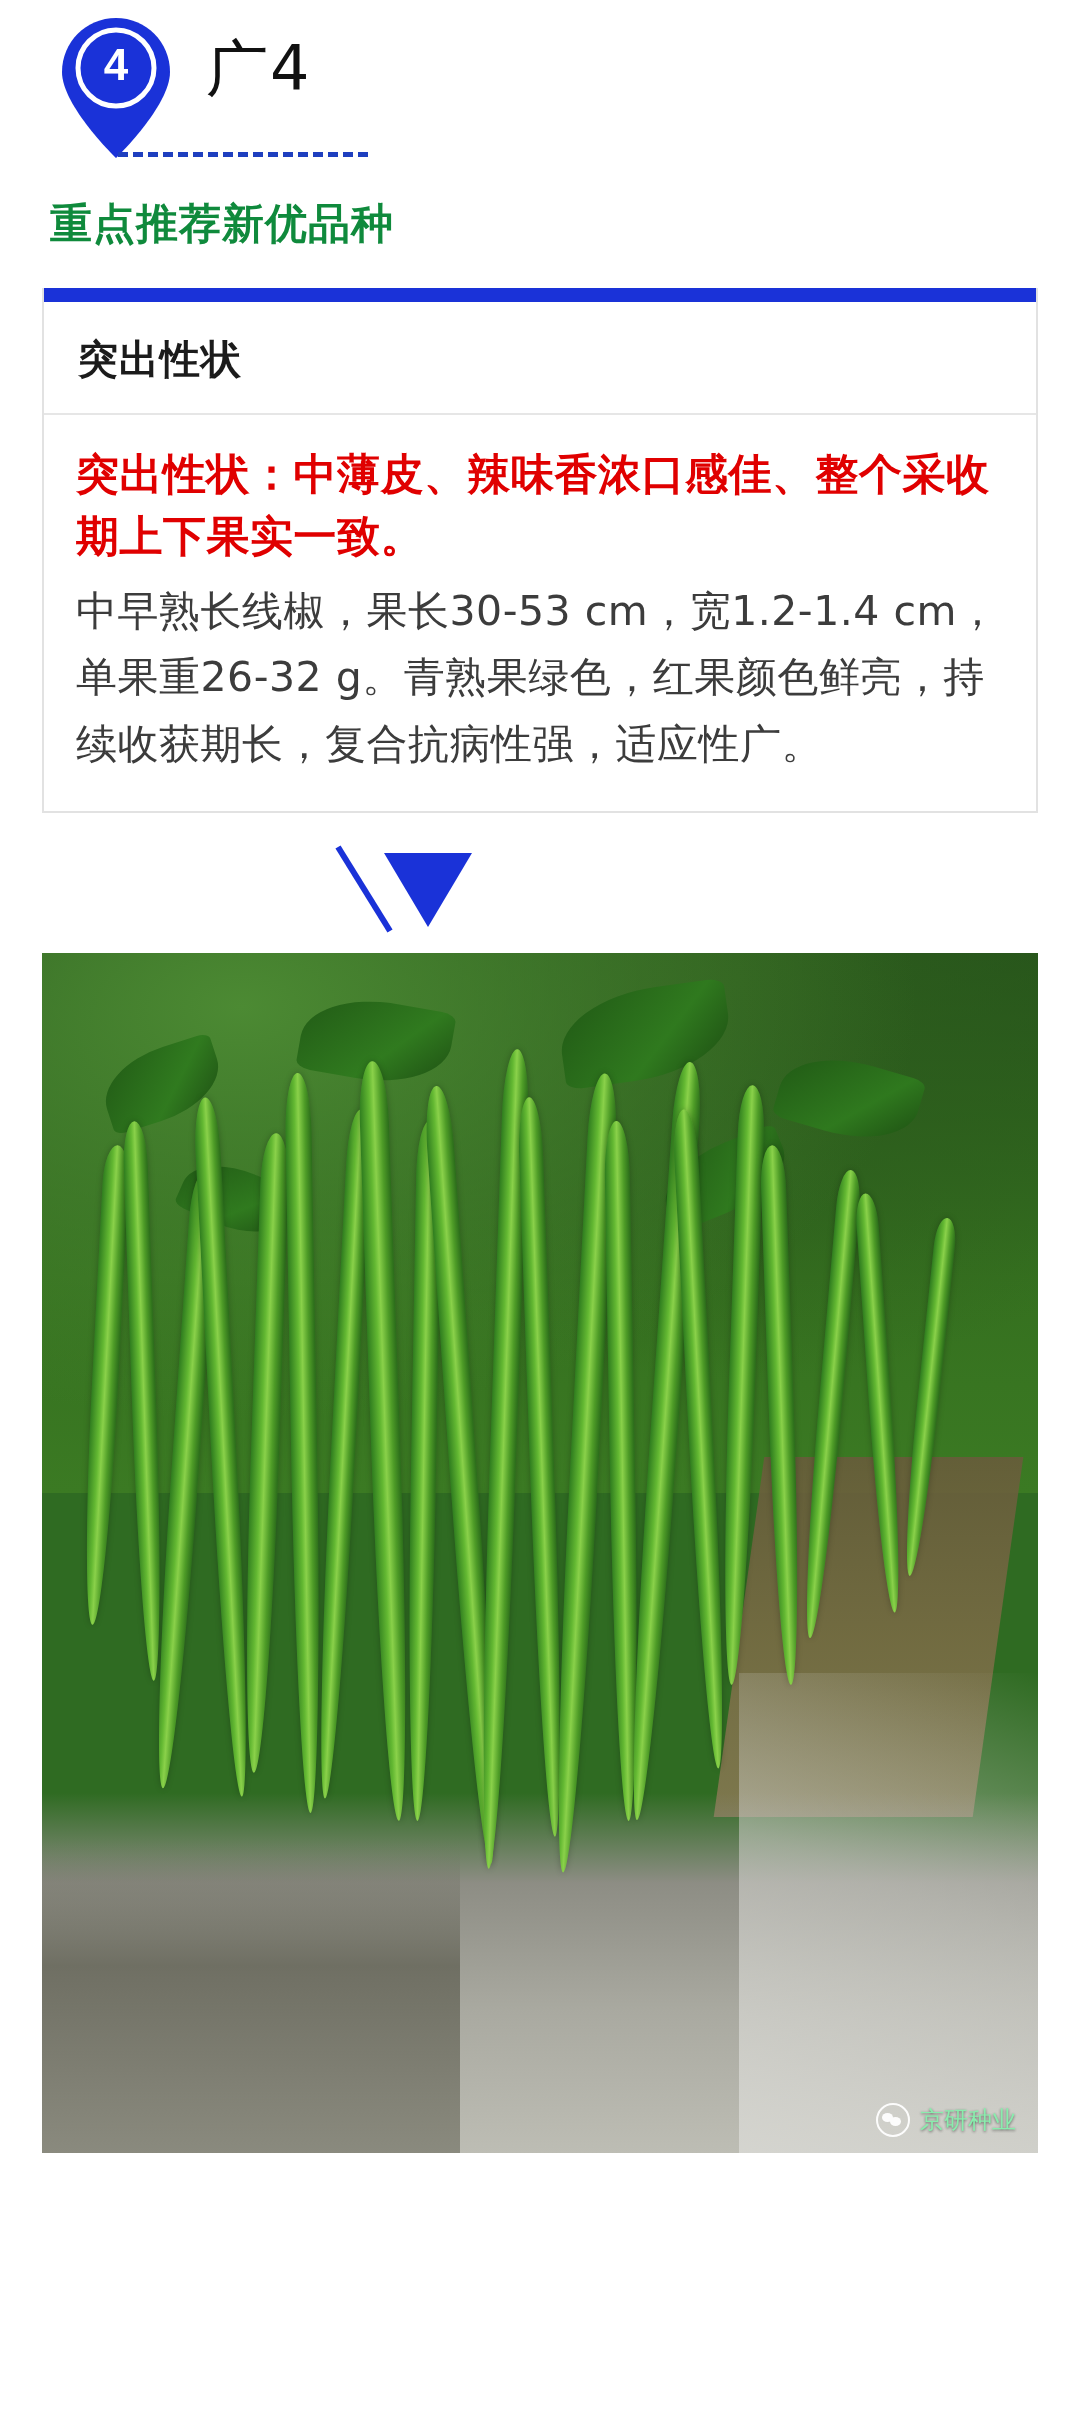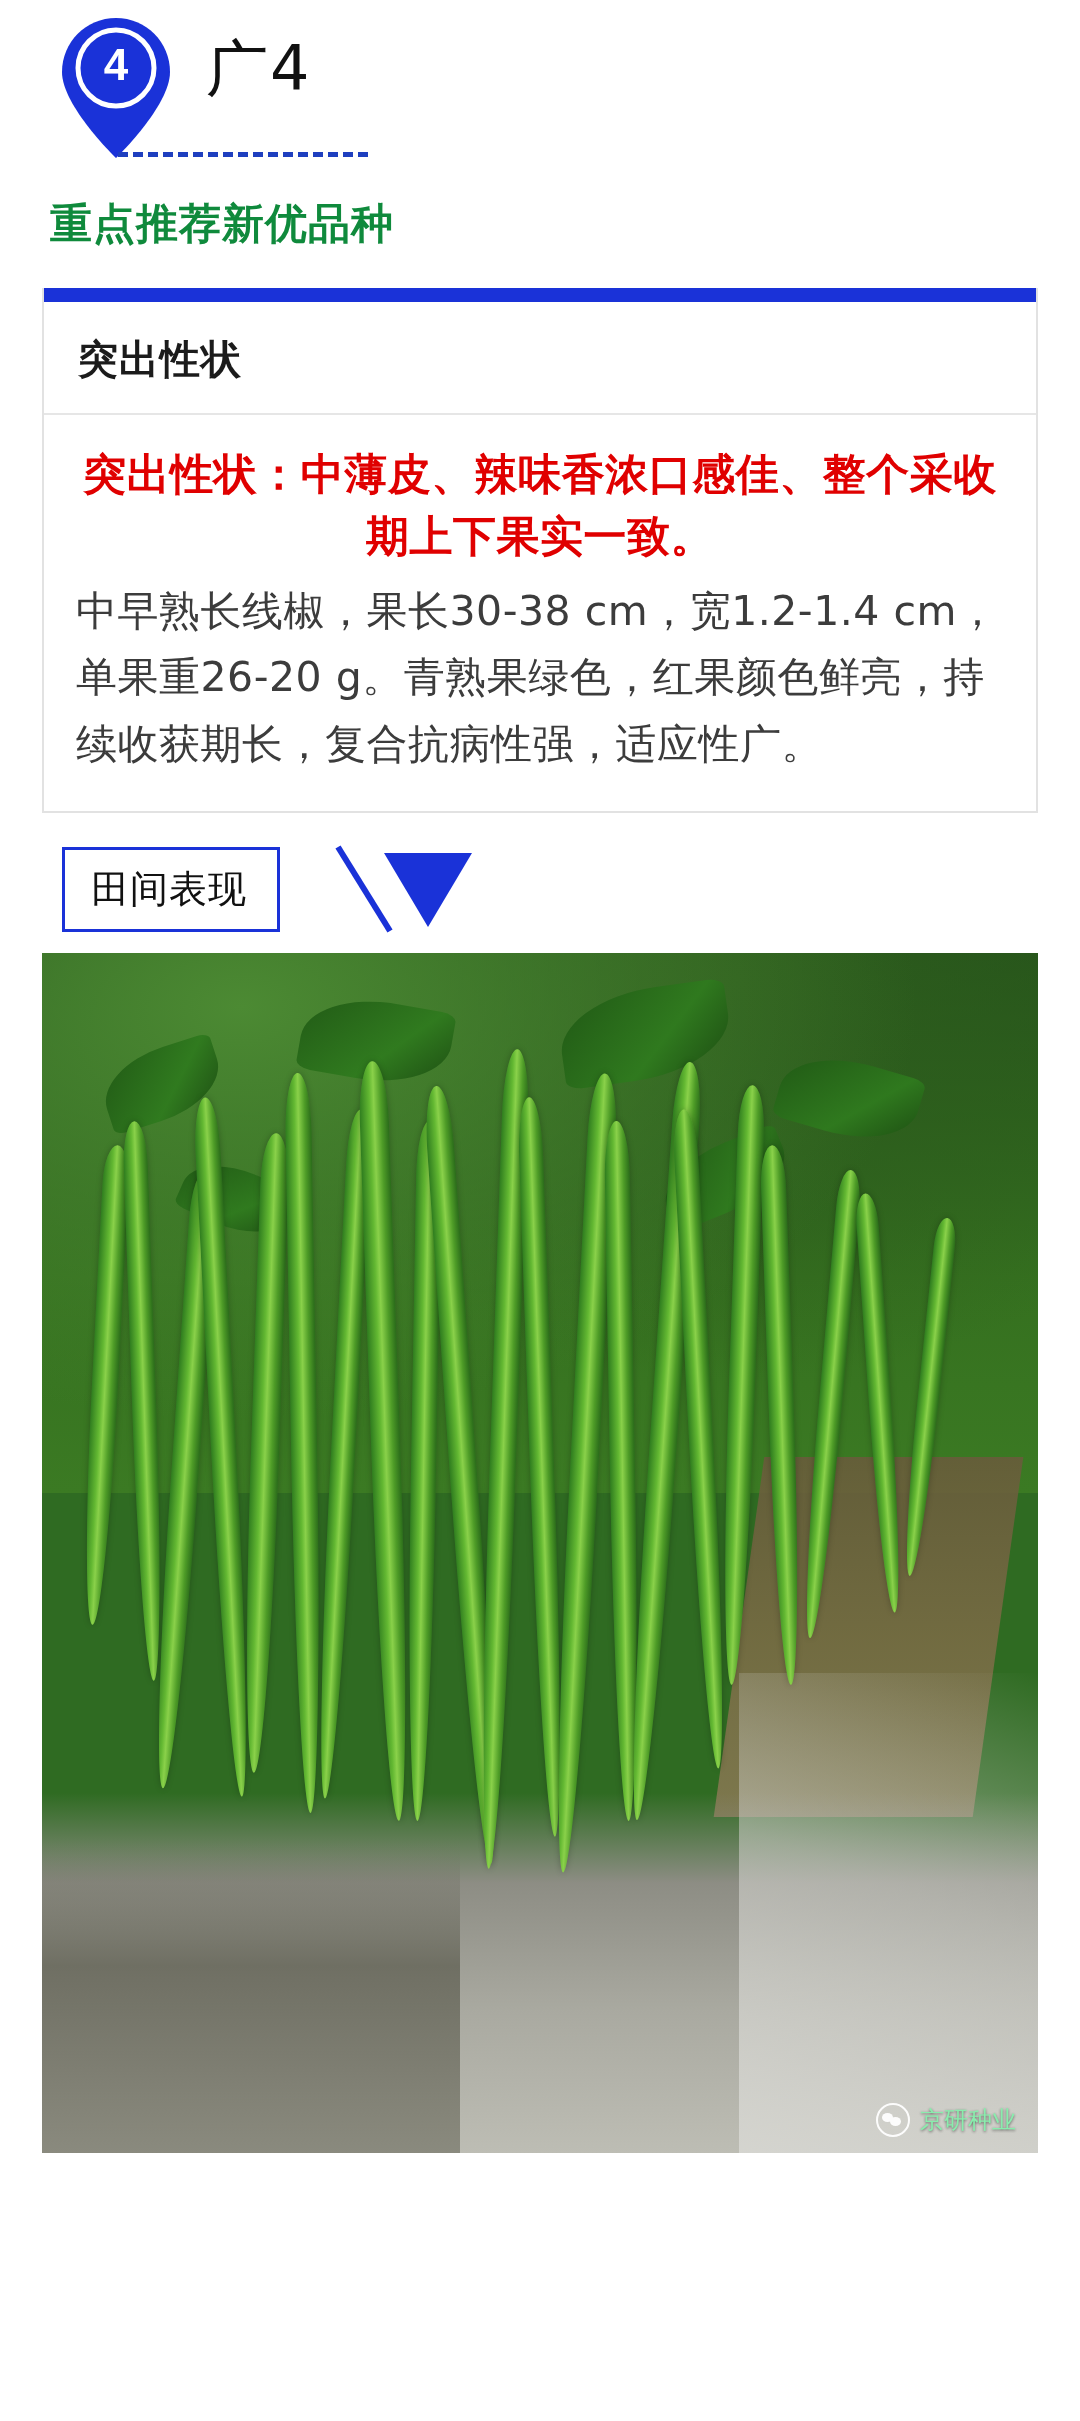--- a/index.html
+++ b/index.html
@@ -107,21 +107,20 @@
     padding: 28px 32px 34px 32px;
   }
   .highlight {
     color: #e00000;
     font-weight: bold;
     font-size: 43px;
     line-height: 1.45;
     margin: 0 0 6px 0;
     font-family: "DejaVu Sans", "Liberation Sans", sans-serif;
     letter-spacing: 0.5px;
-    text-align: center;
   }
   .desc {
     color: #3c3c3c;
     font-size: 41px;
     line-height: 1.62;
     margin: 10px 0 0 0;
     font-family: "DejaVu Sans", "Liberation Sans", sans-serif;
     letter-spacing: 0.5px;
     word-break: break-all;
   }
@@ -270,26 +269,25 @@
     <div class="dashed-rule"></div>
   </div>
 
   <div class="section-title">重点推荐新优品种</div>
 
   <div class="card">
     <div class="card-topbar"></div>
     <div class="card-header">突出性状</div>
     <div class="card-body">
       <p class="highlight">突出性状：中薄皮、辣味香浓口感佳、整个采收期上下果实一致。</p>
-      <p class="desc">中早熟长线椒，果长30-38 cm，宽1.2-1.4 cm，单果重26-20 g。青熟果绿色，红果颜色鲜亮，持续收获期长，复合抗病性强，适应性广。</p>
+      <p class="desc">中早熟长线椒，果长30-53 cm，宽1.2-1.4 cm，单果重26-32 g。青熟果绿色，红果颜色鲜亮，持续收获期长，复合抗病性强，适应性广。</p>
     </div>
   </div>
 
   <div class="field-tag-row">
-    <span class="field-tag">田间表现</span>
     <svg class="tag-slash" viewBox="0 0 60 92" xmlns="http://www.w3.org/2000/svg">
       <path d="M4 4 L56 88" stroke="#1a32d8" stroke-width="6" fill="none"></path>
     </svg>
     <span class="tri-down"></span>
   </div>
 
   <div class="photo-wrap">
     <div class="photo">
       <div class="sky-foliage"></div>
       <div class="soil-strip"></div>

